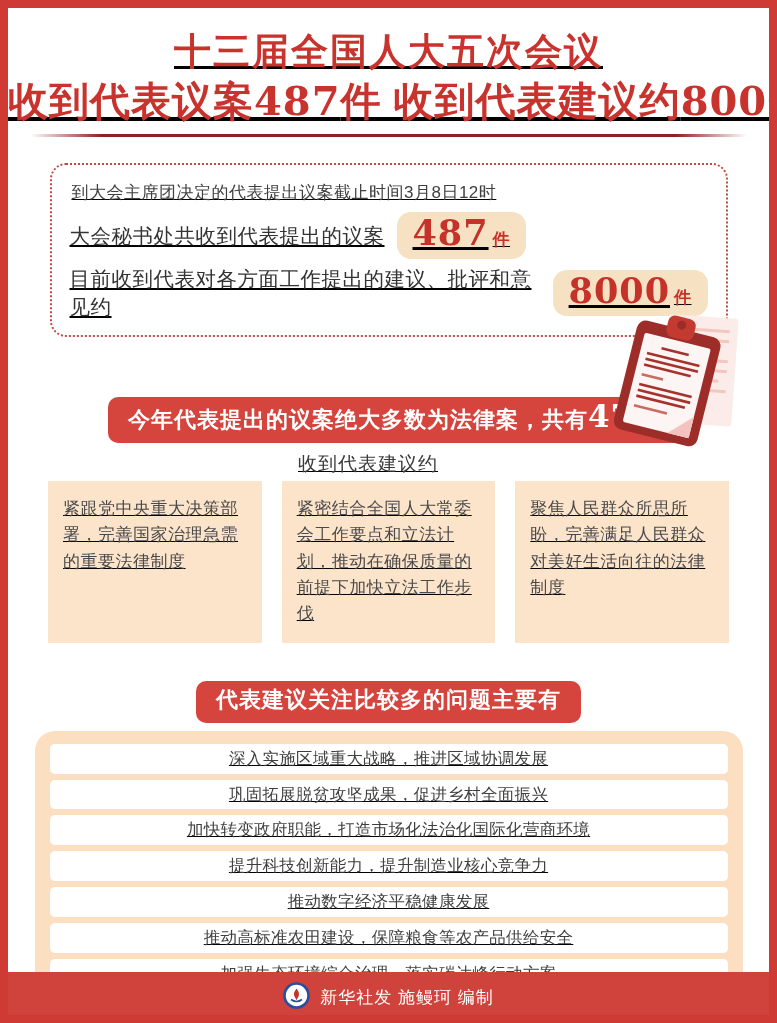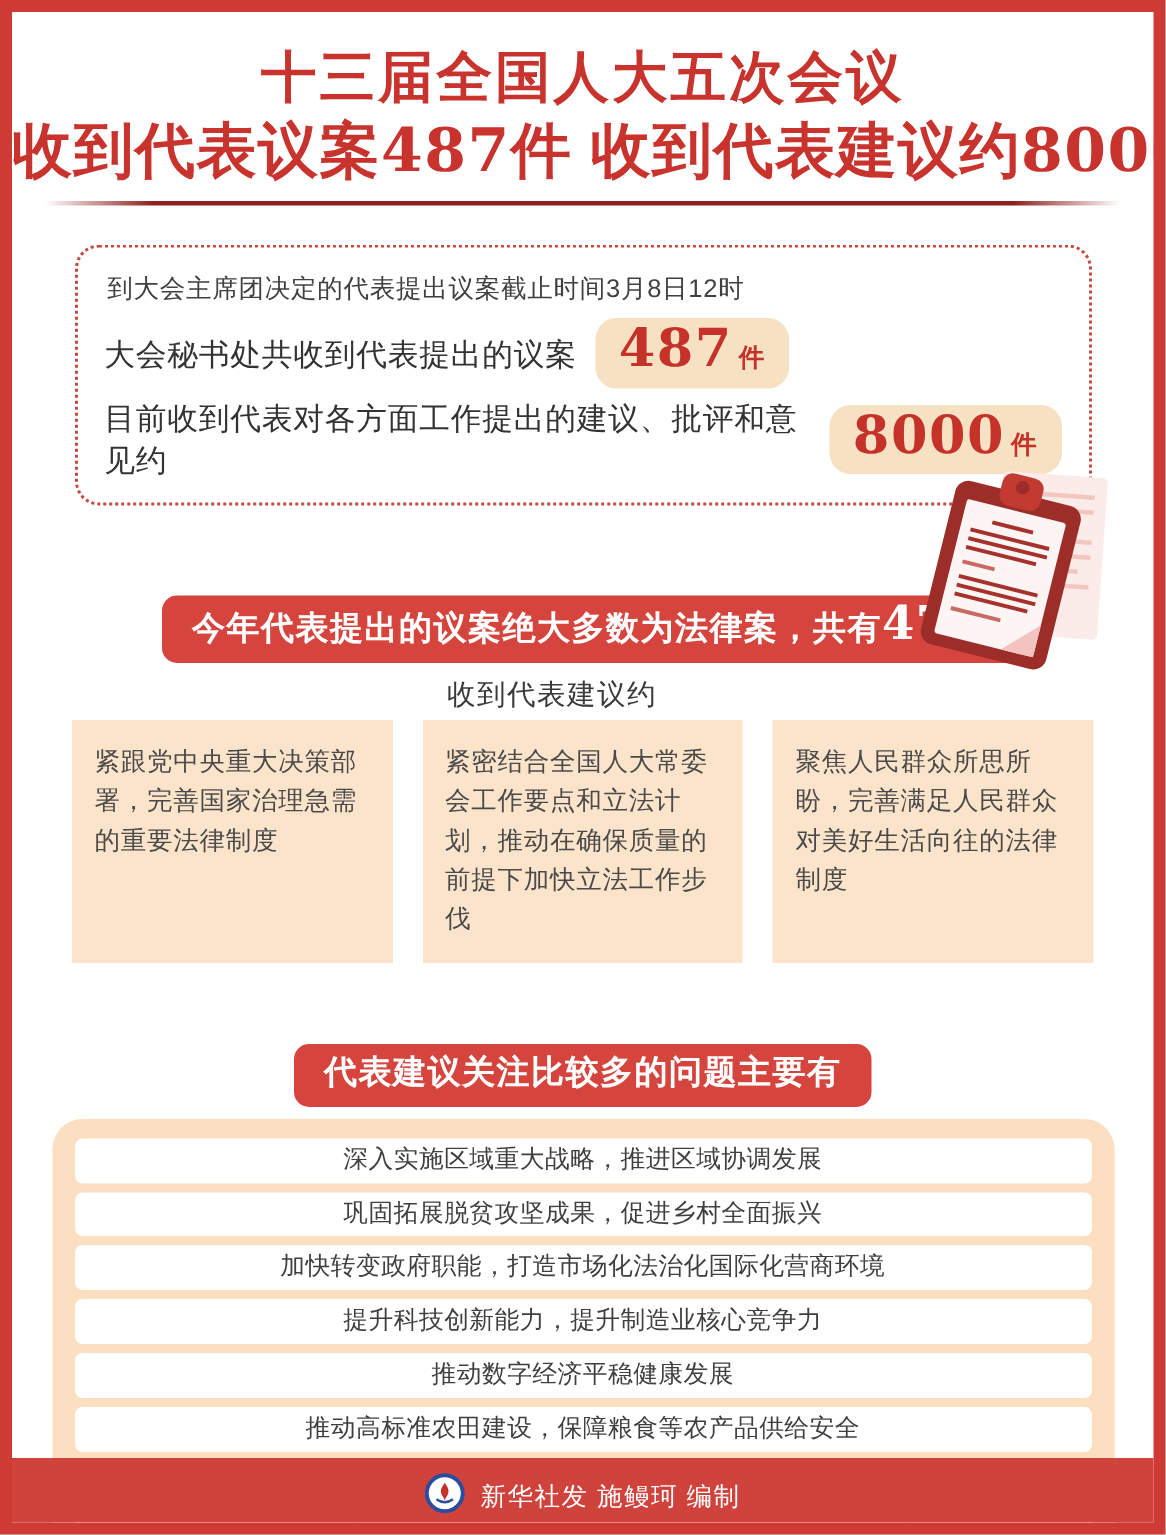--- a/index.html
+++ b/index.html
@@ -17,20 +17,21 @@
   *{margin:0;padding:0;box-sizing:border-box;}
   html,body{background:#888;}
   .page{
     position:relative;
     width:777px;height:1023px;
     margin:0 auto;
     background:#fff;
     border:8px solid var(--frame-red);
     overflow:hidden;
     font-family:"Liberation Sans","DejaVu Sans",sans-serif;
+    text-decoration:underline;
   }
   
   .header{padding-top:22px;text-align:center;color:var(--title-red);}
   .title-line1{font-size:37px;font-weight:bold;letter-spacing:2px;line-height:1.2;}
   .title-line2{font-size:40px;font-weight:bold;letter-spacing:1px;line-height:1.15;margin-top:4px;white-space:nowrap;}
   .title-num{font-family:"DejaVu Serif","Liberation Serif",serif;}
   .divider{
     height:3px;margin:10px 22px 0;
     background:linear-gradient(90deg,rgba(142,33,29,0) 0%,var(--divider-red) 10%,var(--divider-red) 90%,rgba(142,33,29,0) 100%);
   }
@@ -66,21 +67,21 @@
   
   .clipboard{position:absolute;top:303px;right:18px;width:152px;height:140px;z-index:2;}
   
   .features{display:flex;gap:20px;margin:4px 40px 0;}
   .feature-card{
     flex:1;background:var(--card-bg);
     padding:15px 15px;font-size:17px;line-height:1.55;
     color:#4a4a4a;letter-spacing:.5px;
   }
   
-  .sugg-banner-wrap{text-align:center;margin-top:54px;}
+  .sugg-banner-wrap{text-align:center;margin-top:38px;}
   .sugg-container{
     width:708px;margin:8px auto 0;
     background:var(--container-bg);border-radius:20px;
     padding:13px 15px;
     display:flex;flex-direction:column;gap:6px;
   }
   .sugg-row{
     background:#ffffff;border-radius:5px;
     text-align:center;font-size:16.5px;color:#3f3f3f;
     padding:3px 6px;line-height:1.45;letter-spacing:.3px;

